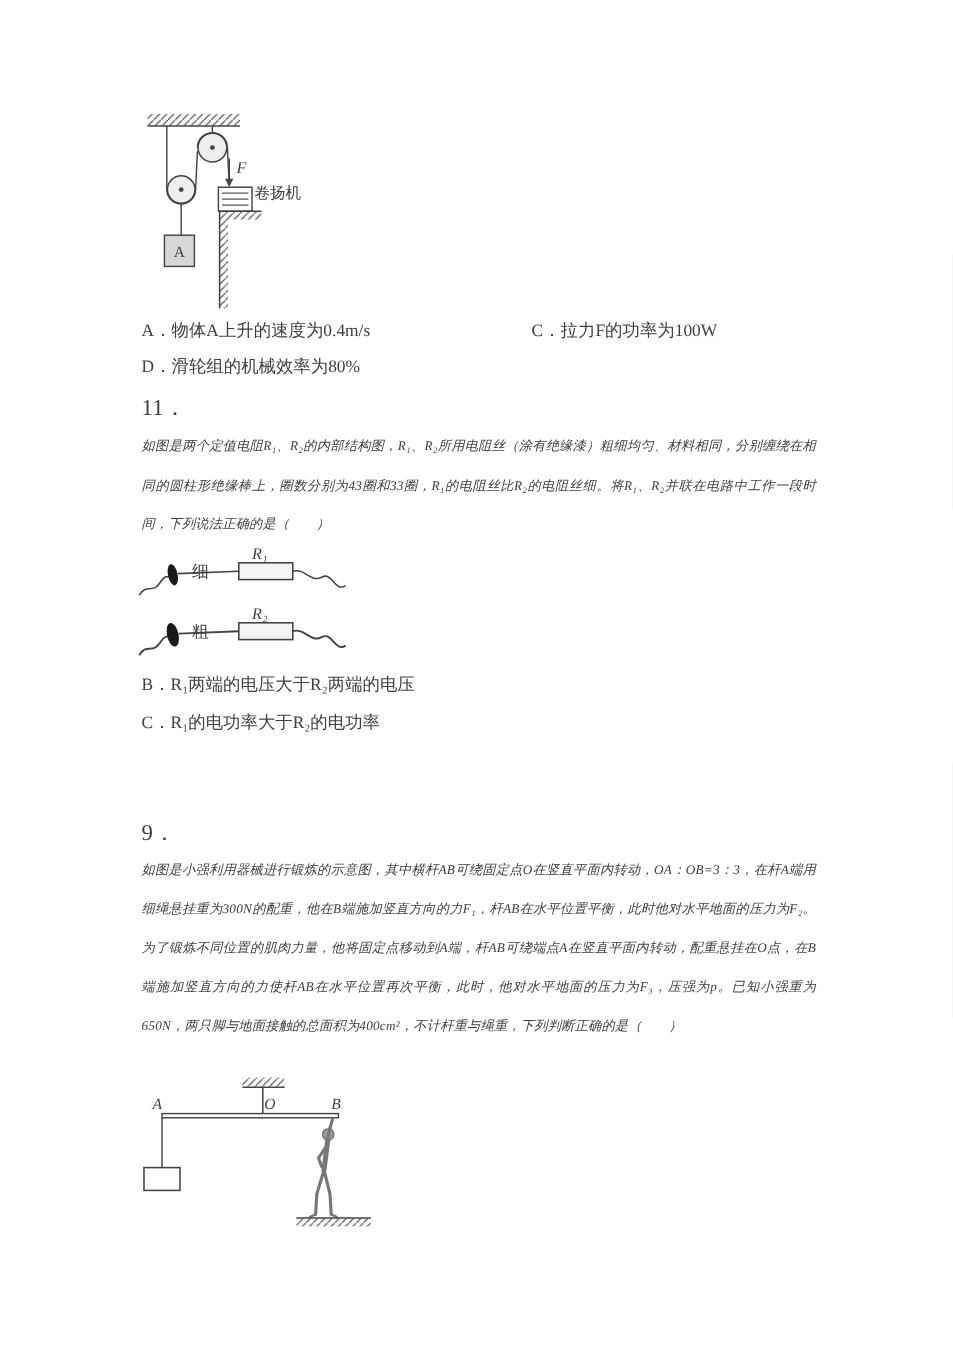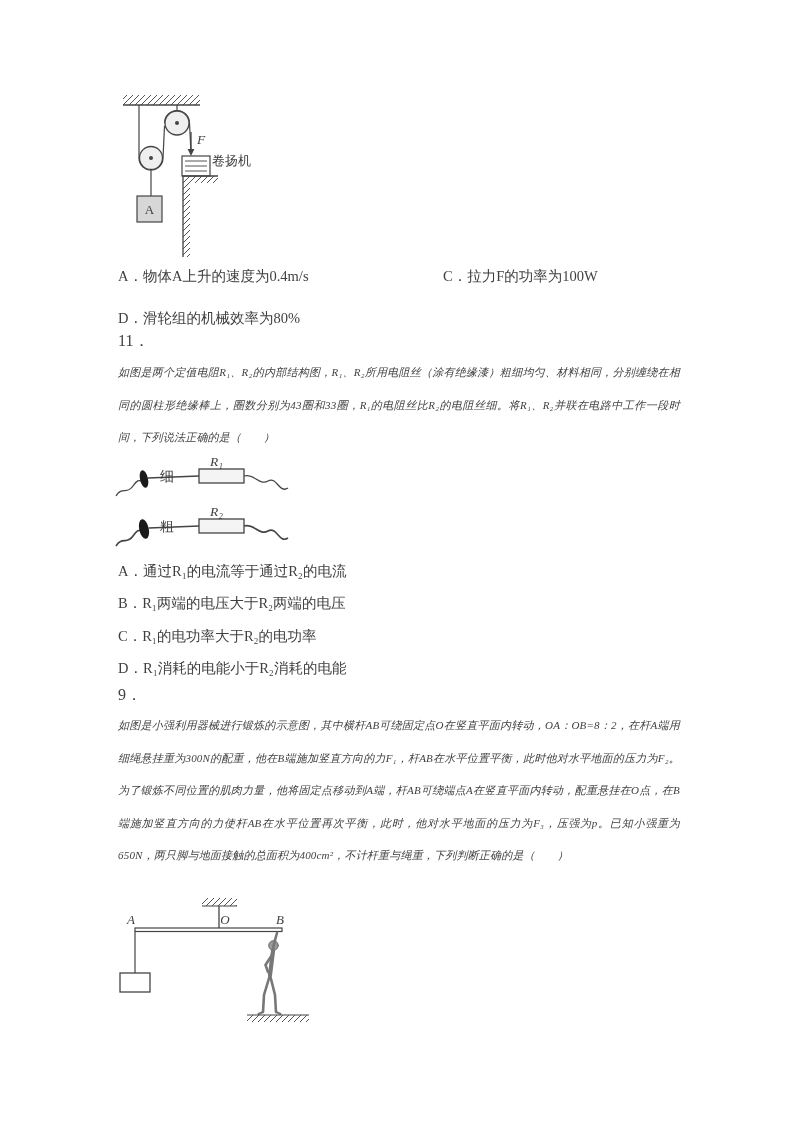--- a/index.html
+++ b/index.html
@@ -13,26 +13,26 @@
     overflow:hidden;
   }
   .abs{position:absolute;}
   .stem{
     font-size:11px;
     line-height:32.5px;
     text-align:justify;
     letter-spacing:0.2px;
     font-style:italic;
   }
-  .qnum{font-size:16px;line-height:20px;}
+  .qnum{font-size:19px;line-height:20px;}
   .optlist div{font-size:14.5px;line-height:32.4px;white-space:nowrap;}
   .q10opts{
     display:grid;
     grid-template-columns:325px auto;
-    row-gap:21px;
+    row-gap:9px;
     font-size:14.5px;
     line-height:21px;
     white-space:nowrap;
   }
   svg{display:block;}
   svg text{fill:#3f3f3f;font-family:"Liberation Serif","DejaVu Serif",serif;}
   .varlabel{font-style:italic;}
 </style>
 </head>
 <body>
@@ -122,28 +122,26 @@
       <ellipse cx="31" cy="79" rx="4.8" ry="10" fill="#1a1a1a" stroke="none" transform="rotate(-12 31 79)"></ellipse>
       <path d="M36,78 L86,76"></path>
       <rect x="86" y="69" width="45" height="14" fill="#f4f4f4" stroke-width="1.3"></rect>
       <path d="M131,76 C141,73 146,86 155,81 S166,94 175,88"></path>
     </g>
     <text x="47" y="81" font-size="14">粗</text>
     <text class="varlabel" x="97" y="66" font-size="13.5">R₂</text>
   </svg>
 
   <div class="abs optlist" style="left:118px;top:555px">
-    <div>A．通过R₁的电流等于通过R₂的电流</div>
     <div>B．R₁两端的电压大于R₂两端的电压</div>
     <div>C．R₁的电功率大于R₂的电功率</div>
-    <div>D．R₁消耗的电能小于R₂消耗的电能</div>
   </div>
 
   <div class="abs qnum" style="left:118px;top:685px">9．</div>
-  <div class="abs stem" style="left:118px;top:709px;width:562px">如图是小强利用器械进行锻炼的示意图，其中横杆AB可绕固定点O在竖直平面内转动，OA：OB=8：2，在杆A端用细绳悬挂重为300N的配重，他在B端施加竖直方向的力F₁，杆AB在水平位置平衡，此时他对水平地面的压力为F₂。为了锻炼不同位置的肌肉力量，他将固定点移动到A端，杆AB可绕端点A在竖直平面内转动，配重悬挂在O点，在B端施加竖直方向的力使杆AB在水平位置再次平衡，此时，他对水平地面的压力为F₃，压强为p。已知小强重为650N，两只脚与地面接触的总面积为400cm²，不计杆重与绳重，下列判断正确的是（　　）</div>
+  <div class="abs stem" style="left:118px;top:709px;width:562px">如图是小强利用器械进行锻炼的示意图，其中横杆AB可绕固定点O在竖直平面内转动，OA：OB=3：3，在杆A端用细绳悬挂重为300N的配重，他在B端施加竖直方向的力F₁，杆AB在水平位置平衡，此时他对水平地面的压力为F₂。为了锻炼不同位置的肌肉力量，他将固定点移动到A端，杆AB可绕端点A在竖直平面内转动，配重悬挂在O点，在B端施加竖直方向的力使杆AB在水平位置再次平衡，此时，他对水平地面的压力为F₃，压强为p。已知小强重为650N，两只脚与地面接触的总面积为400cm²，不计杆重与绳重，下列判断正确的是（　　）</div>
 
   <svg class="abs" style="left:105px;top:893px" width="235" height="138" viewBox="0 0 235 138">
     <defs>
       <pattern id="ph2" width="6" height="6" patternUnits="userSpaceOnUse">
         <path d="M0,6 L6,0" stroke="#555" stroke-width="1"></path>
       </pattern>
     </defs>
 
     <g>
       <rect x="97" y="5" width="35" height="8" fill="url(#ph2)"></rect>

